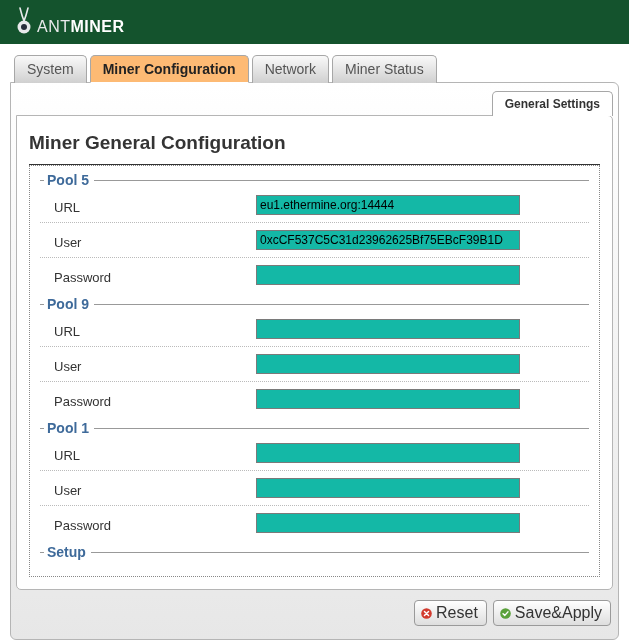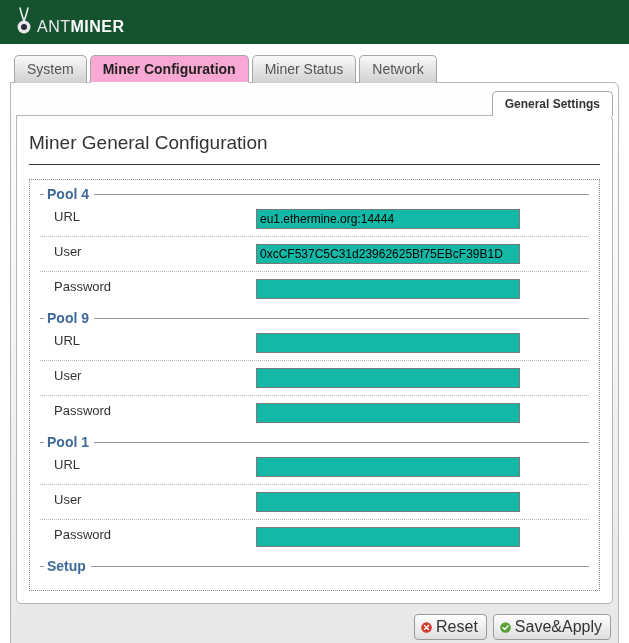--- a/index.html
+++ b/index.html
@@ -29,21 +29,21 @@
     border: 1px solid #a7a7a7;
     border-bottom: none;
     border-radius: 5px 5px 0 0;
     padding: 5px 12px;
     font-size: 14px;
     color: #555;
     cursor: pointer;
     position: relative; bottom: -1px;
   }
   .main-tab.active {
-    background: #f9a8d4;
+    background: #fdba74;
     font-weight: bold;
     color: #222;
     border-bottom: 1px solid #fff;
     z-index: 2;
   }
   
   .tab-frame {
     border: 1px solid #b5b5b5;
     border-radius: 0 6px 6px 6px;
     padding: 7px 5px 5px 5px;
@@ -67,25 +67,24 @@
   
   .content-panel {
     background: #fff;
     border: 1px solid #b5b5b5;
     border-radius: 0 5px 5px 5px;
     padding: 12px 12px 12px 12px;
   }
   
   h2.page-title {
     font-size: 19px;
-    font-weight: normal;
+    font-weight: bold;
     color: #343434;
     padding: 4px 0 10px 0;
     border-bottom: 1px solid #333;
-    margin-bottom: 14px;
   }
   
   .dotted-box {
     border: 1px dotted #888;
     padding: 6px 10px 6px 10px;
   }
   
   fieldset.pool {
     border: none;
     border-top: 1px solid #999;
@@ -96,21 +95,21 @@
   fieldset.pool legend {
     color: #3e6a9a;
     font-size: 14px;
     font-weight: bold;
     padding: 0 5px 0 3px;
     margin-left: 4px;
   }
   
   .row {
     display: flex;
-    align-items: flex-start;
+    align-items: flex-end;
     border-bottom: 1px dotted #bbb;
     padding: 7px 0;
   }
   .row:last-child { border-bottom: none; }
   .row-label {
     width: 216px;
     padding-left: 14px;
     font-size: 13px;
     color: #333;
   }
@@ -158,36 +157,36 @@
       <ellipse cx="10" cy="21" rx="3" ry="3" fill="#282d3b"></ellipse>
     </svg>
     <span class="logo-text"><span>ANT</span><span class="bold">MINER</span></span>
   </div>
 </div>
 
 <div class="page">
   <div class="main-tabs">
     <div class="main-tab">System</div>
     <div class="main-tab active">Miner Configuration</div>
+    <div class="main-tab">Network</div>
     <div class="main-tab">Miner Status</div>
-    <div class="main-tab">Network</div>
   </div>
 
   <div class="tab-frame">
     <div class="sub-tabs">
       <div class="sub-tab">General Settings</div>
     </div>
 
     <div class="content-panel">
       <h2 class="page-title">Miner General Configuration</h2>
 
       <div class="dotted-box">
 
         <fieldset class="pool">
-          <legend>Pool 4</legend>
+          <legend>Pool 5</legend>
           <div class="row">
             <div class="row-label">URL</div>
             <input type="text" value="eu1.ethermine.org:14444" style="">
           </div>
           <div class="row">
             <div class="row-label">User</div>
             <input type="text" value="0xcCF537C5C31d23962625Bf75EBcF39B1D" style="">
           </div>
           <div class="row">
             <div class="row-label">Password</div>

